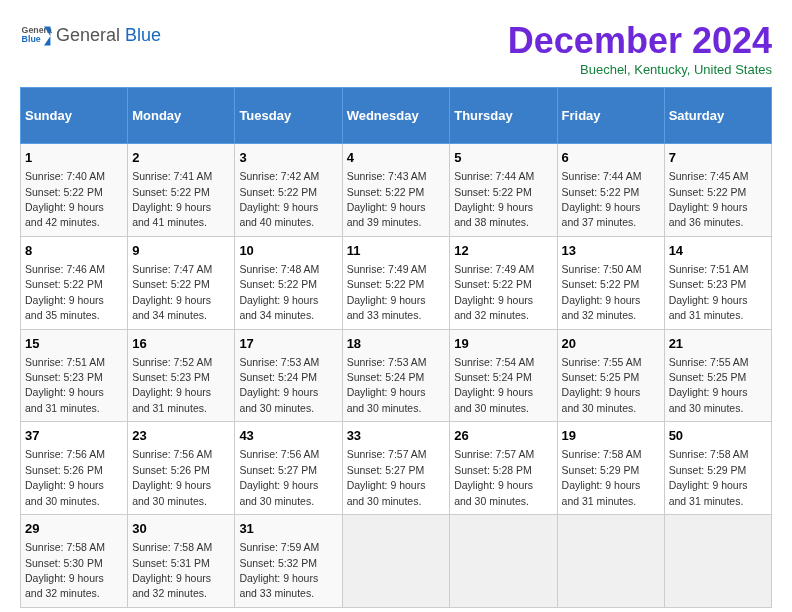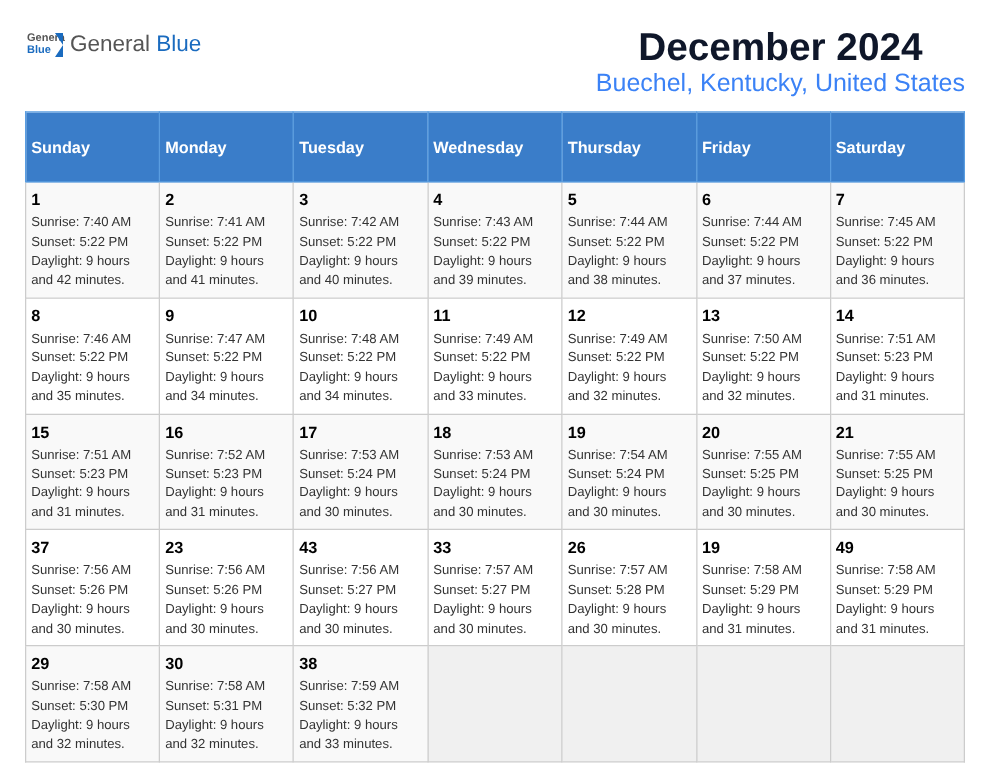--- a/index.html
+++ b/index.html
@@ -29,28 +29,27 @@
     .logo-general { color: #555; }
     .logo-blue { color: #1a6bbf; }
     .logo-icon {
       width: 32px;
       height: 32px;
     }
     .title-area {
       text-align: right;
     }
     .main-title {
-      font-size: 31px;
+      font-size: 36px;
       font-weight: bold;
-      color: #0f172a;
-      text-align: center;
+      color: #6d28d9;
     }
     .subtitle {
-      font-size: 20px;
-      color: #3b82f6;
+      font-size: 13px;
+      color: #15803d;
     }
     .calendar {
       width: 100%;
       border-collapse: collapse;
       font-size: 11px;
     }
     .calendar thead th {
       background-color: #3a7dc9;
       color: #fff;
       padding: 20px 4px;
@@ -233,35 +232,35 @@
       </td>
         <td>
         <span class="day-number">26</span>
         <span class="day-info">Sunrise: 7:57 AM<br>Sunset: 5:28 PM<br>Daylight: 9 hours and 30 minutes.</span>
       </td>
         <td>
         <span class="day-number">19</span>
         <span class="day-info">Sunrise: 7:58 AM<br>Sunset: 5:29 PM<br>Daylight: 9 hours and 31 minutes.</span>
       </td>
         <td>
-        <span class="day-number">49</span>
+        <span class="day-number">50</span>
         <span class="day-info">Sunrise: 7:58 AM<br>Sunset: 5:29 PM<br>Daylight: 9 hours and 31 minutes.</span>
       </td>
       </tr>
       <tr>
         <td>
         <span class="day-number">29</span>
         <span class="day-info">Sunrise: 7:58 AM<br>Sunset: 5:30 PM<br>Daylight: 9 hours and 32 minutes.</span>
       </td>
         <td>
         <span class="day-number">30</span>
         <span class="day-info">Sunrise: 7:58 AM<br>Sunset: 5:31 PM<br>Daylight: 9 hours and 32 minutes.</span>
       </td>
         <td>
-        <span class="day-number">38</span>
+        <span class="day-number">31</span>
         <span class="day-info">Sunrise: 7:59 AM<br>Sunset: 5:32 PM<br>Daylight: 9 hours and 33 minutes.</span>
       </td>
         <td class="empty-cell"></td>
         <td class="empty-cell"></td>
         <td class="empty-cell"></td>
         <td class="empty-cell"></td>
       </tr>
     </tbody>
 </table>
 

